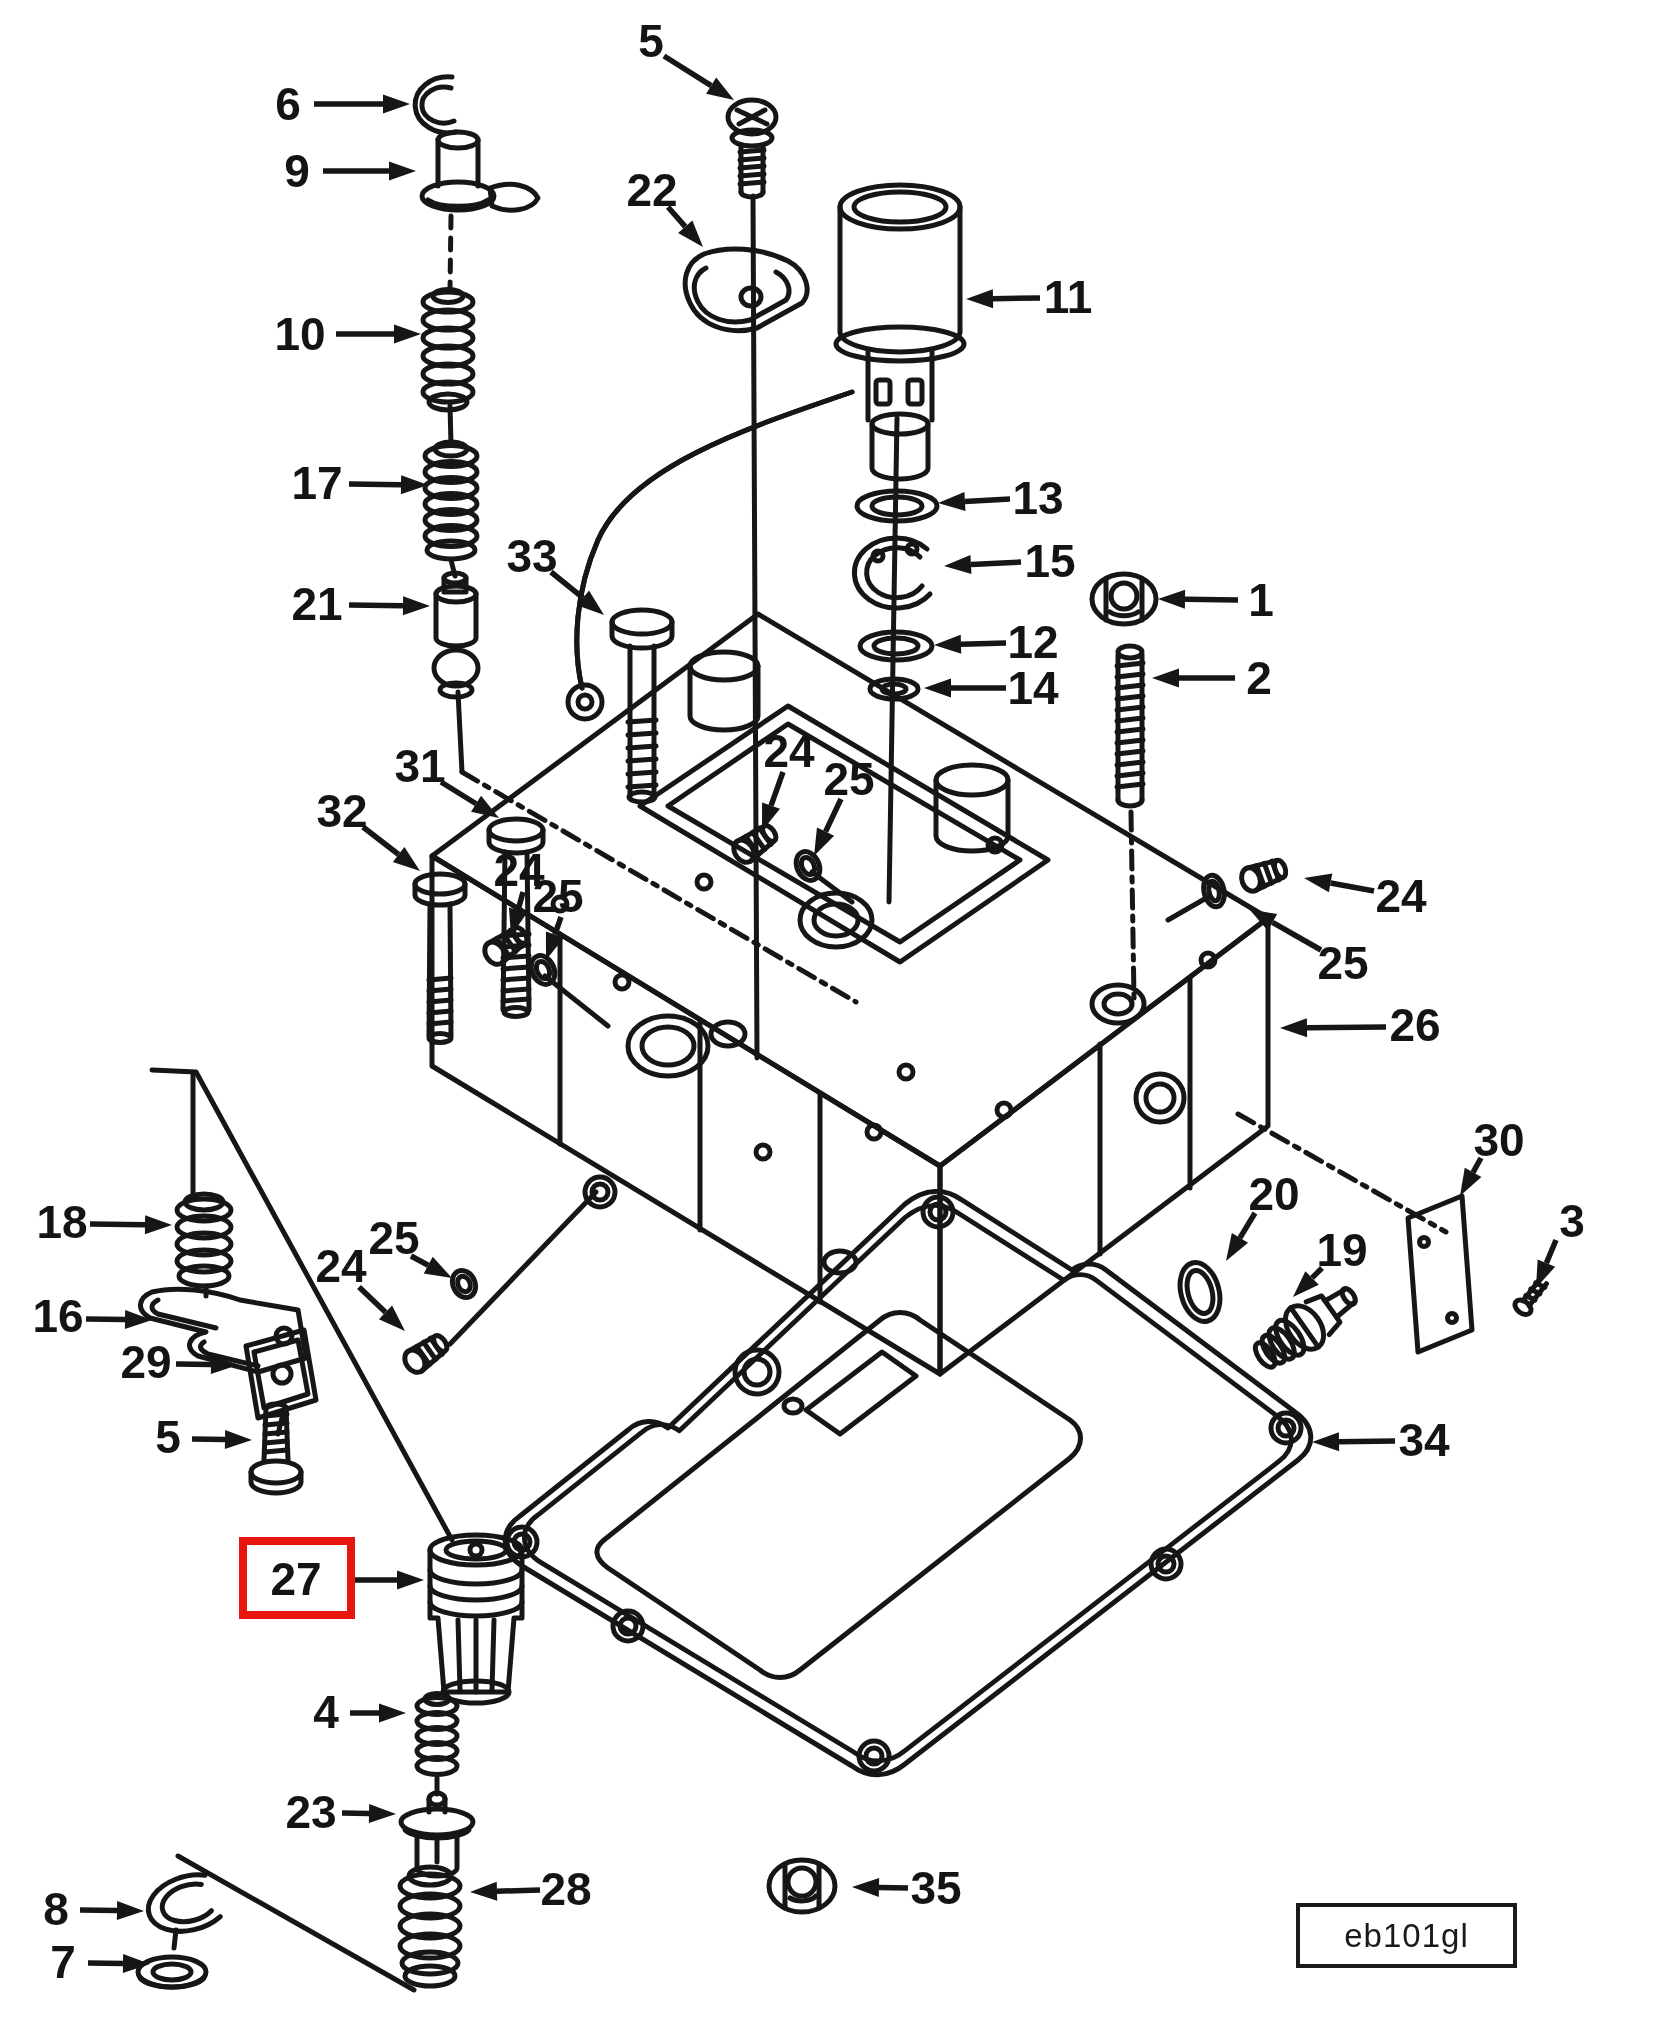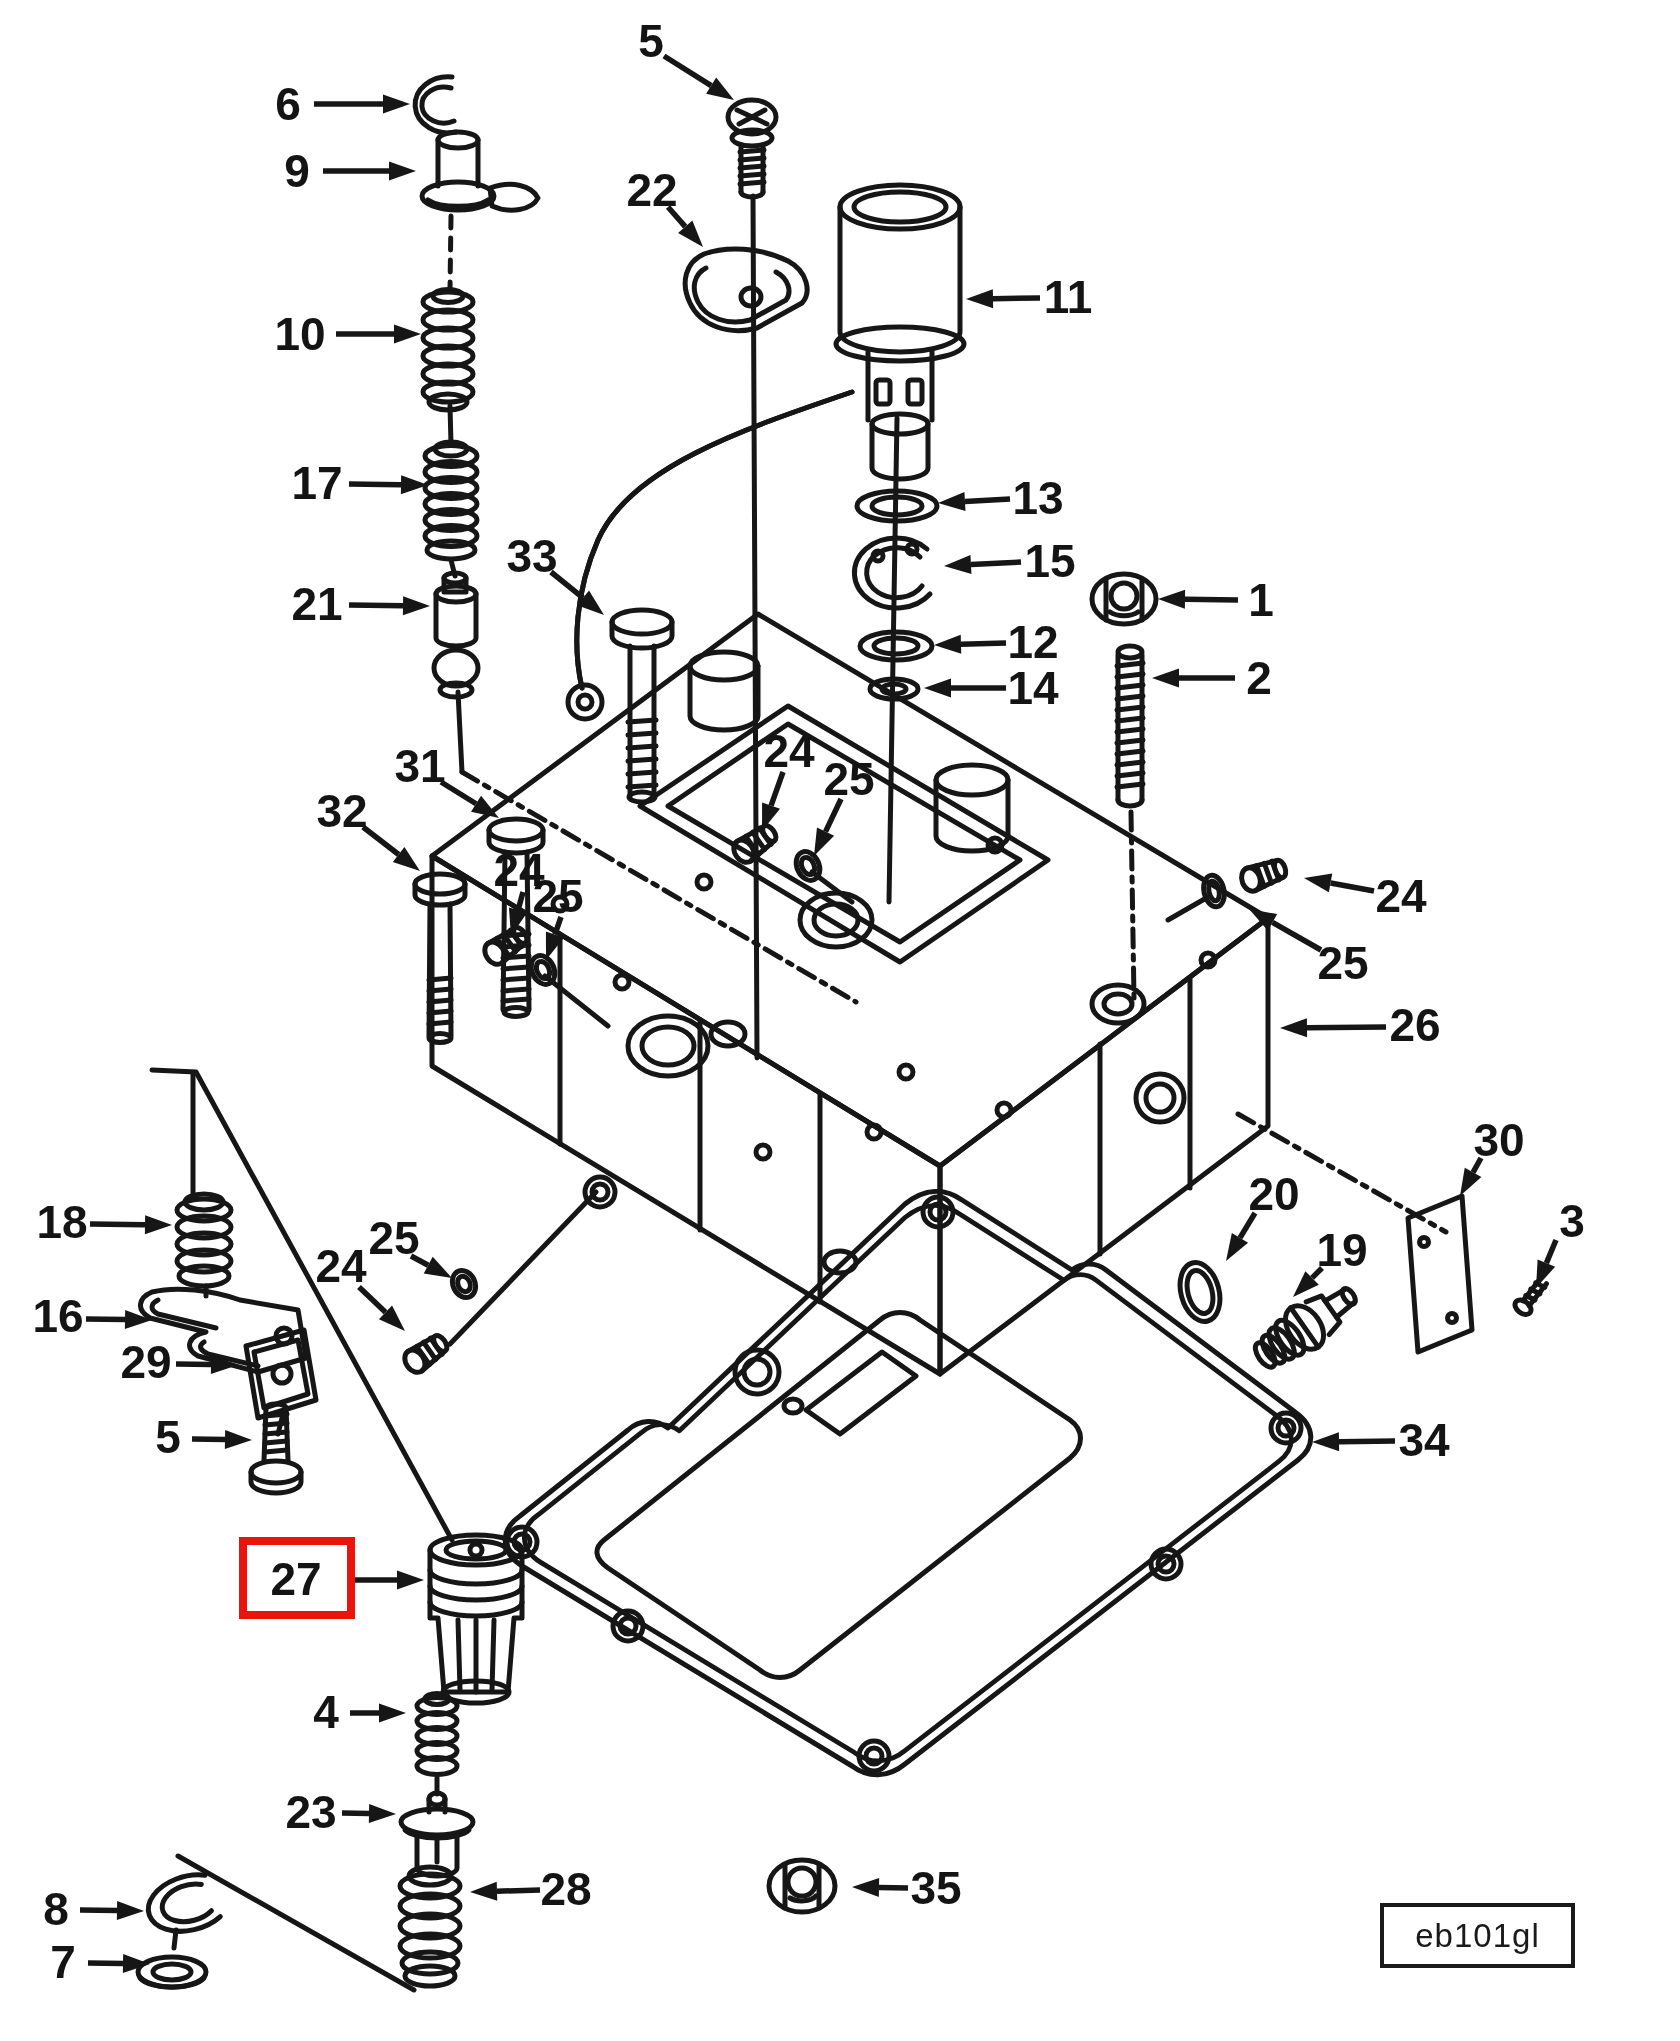--- a/index.html
+++ b/index.html
@@ -7,21 +7,21 @@
          font-family:"Liberation Sans", sans-serif;}
   svg{position:absolute;left:0;top:0;}
   
   #artwork path,#artwork ellipse,#artwork circle,#artwork rect,#leaders path{
     stroke:#161616;fill:none;stroke-width:5;stroke-linecap:round;stroke-linejoin:round;}
   .f{fill:#ffffff;}
   .s2{stroke-width:2.5}.s3{stroke-width:3}.s35{stroke-width:3.5}.s4{stroke-width:4}
   .s6{stroke-width:6}.s7{stroke-width:7}
   .dash{stroke-dasharray:12 10}.dd{stroke-dasharray:18 8 5 8}
   .tube{stroke-width:17}.tubein{stroke:#ffffff;stroke-width:8}
-  .figure-code{position:absolute;left:1380px;top:1903px;width:195px;height:65px;
+  .figure-code{position:absolute;left:1296px;top:1903px;width:221px;height:65px;
     border:4px solid #1a1a1a;box-sizing:border-box;display:flex;align-items:center;
     justify-content:center;font-size:33px;color:#1a1a1a;letter-spacing:1px;background:#fff;}
   #callouts text{font-family:"Liberation Sans", sans-serif;font-weight:bold;
     font-size:46px;fill:#141414;}
 </style>
 </head>
 <body>
 
 <div class="stage">
 <svg width="1680" height="2041" viewBox="0 0 1680 2041">

